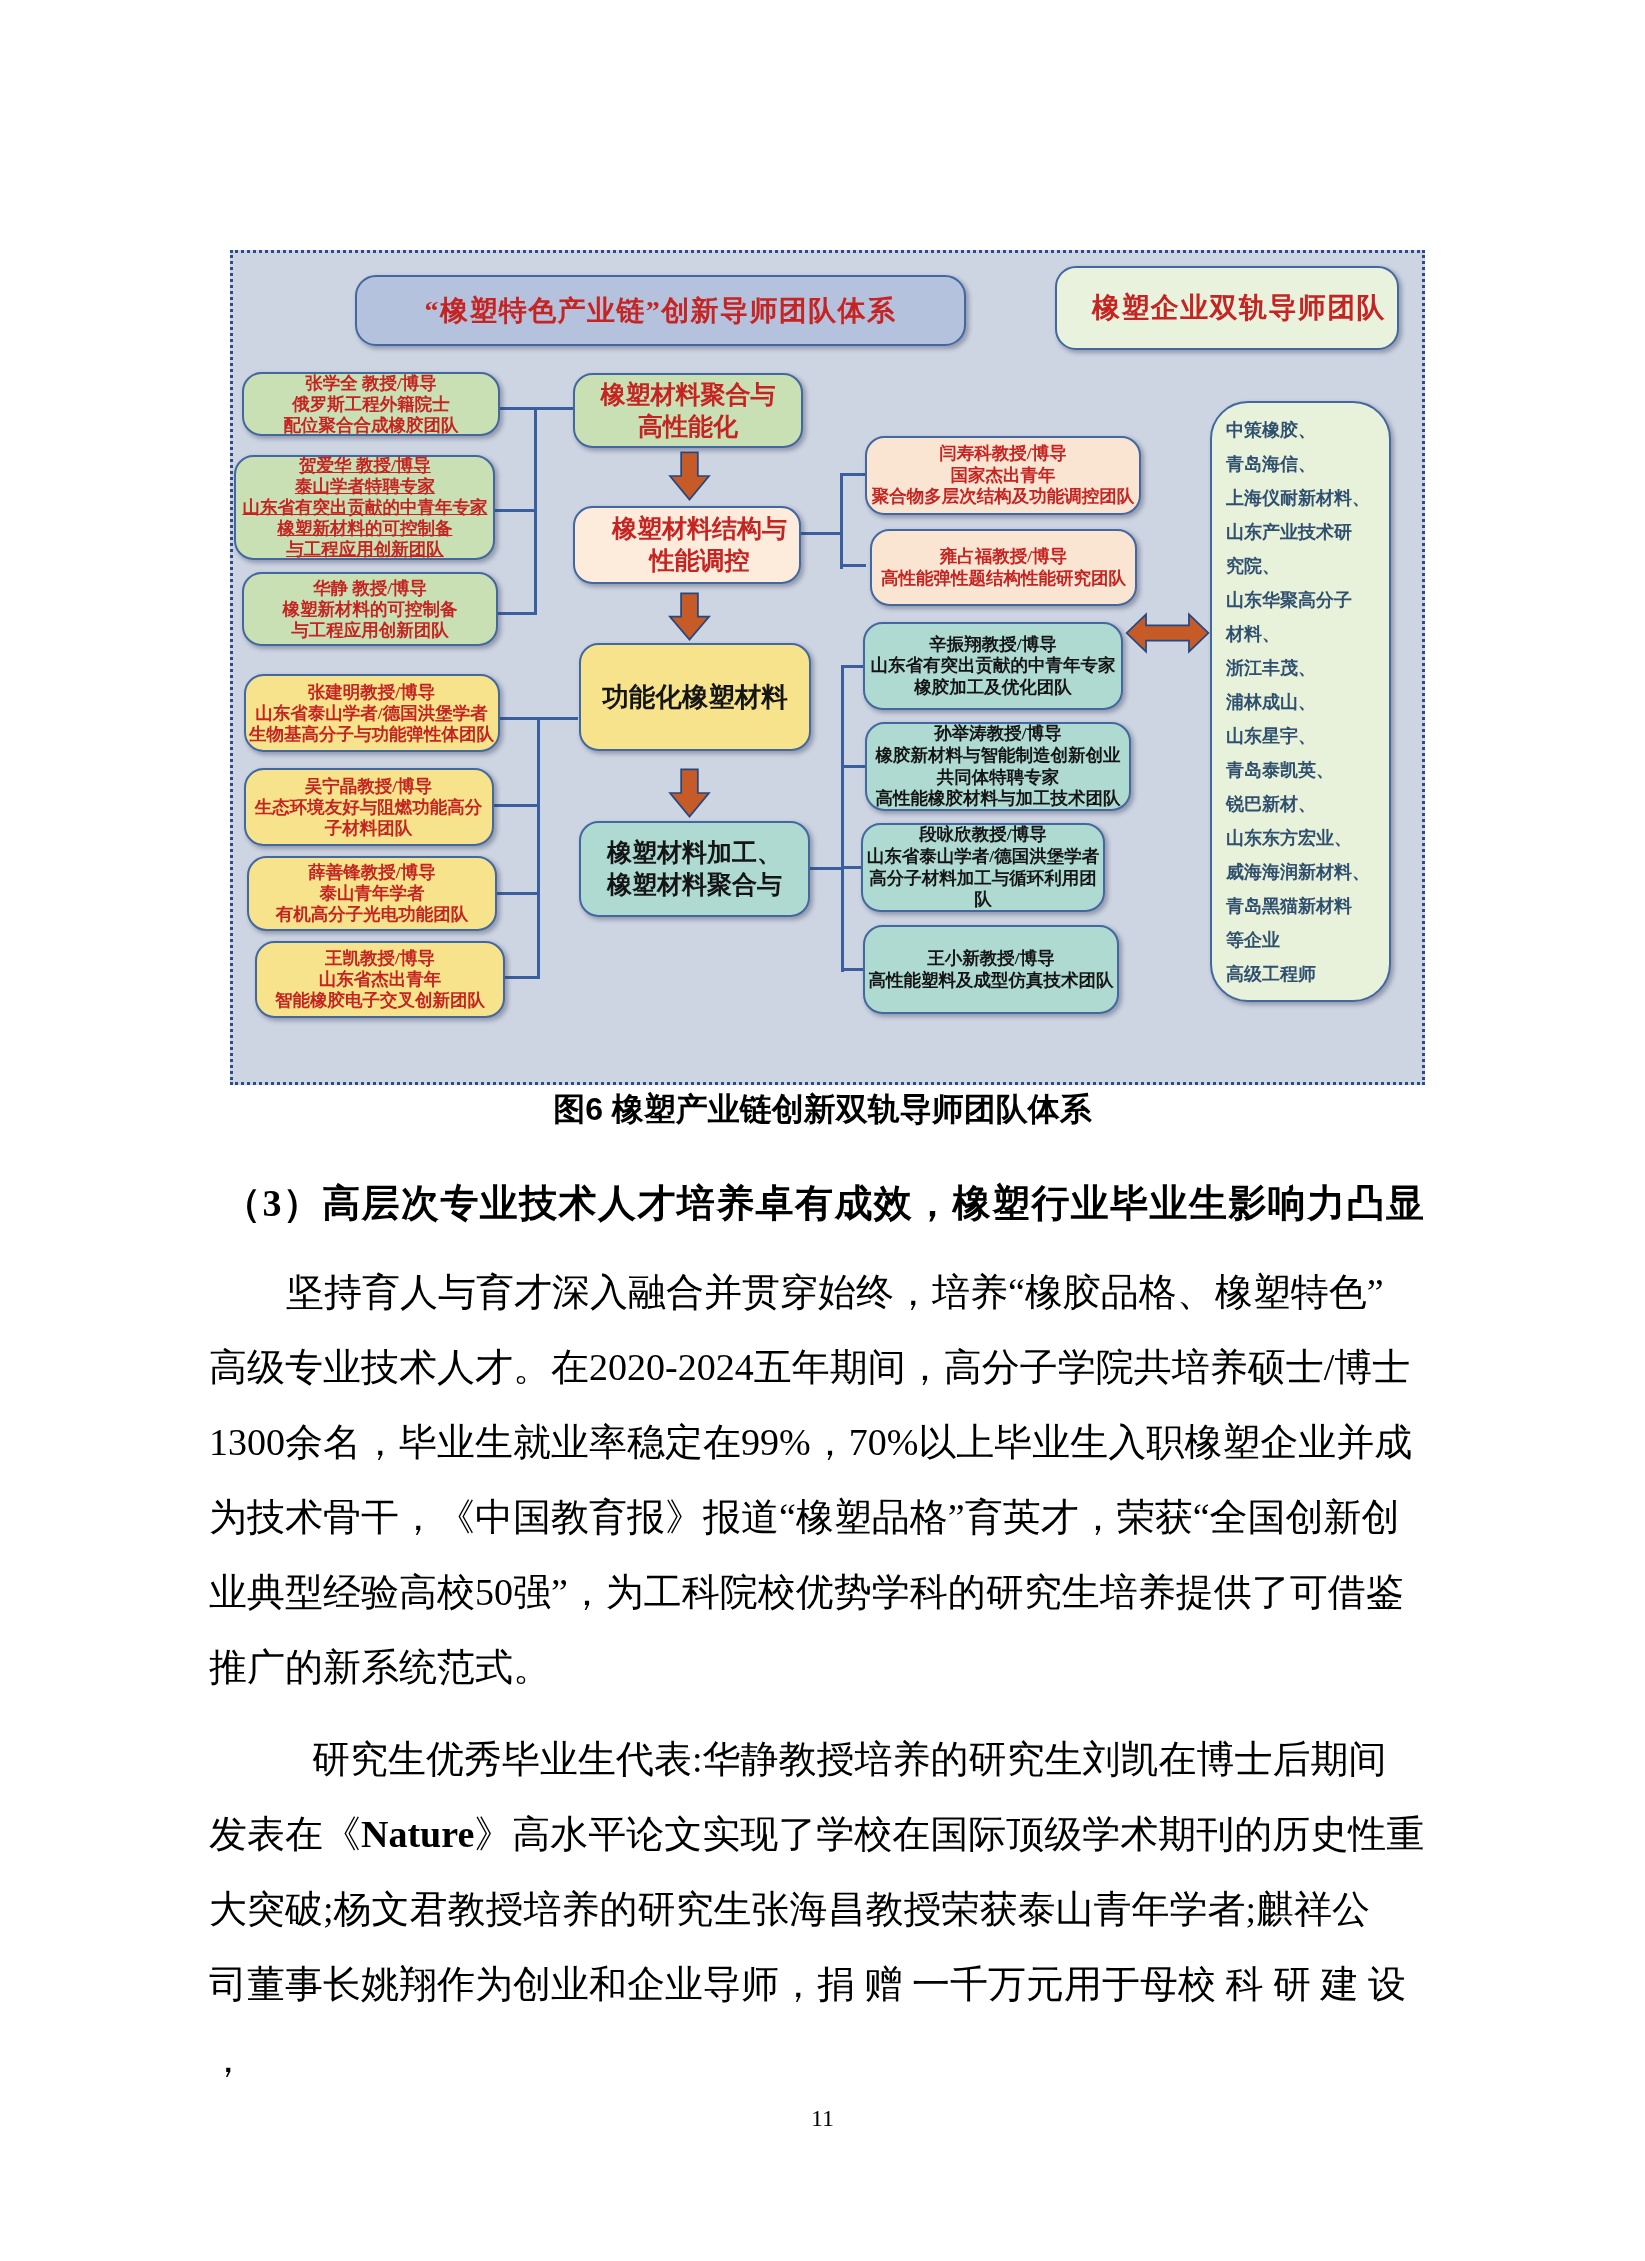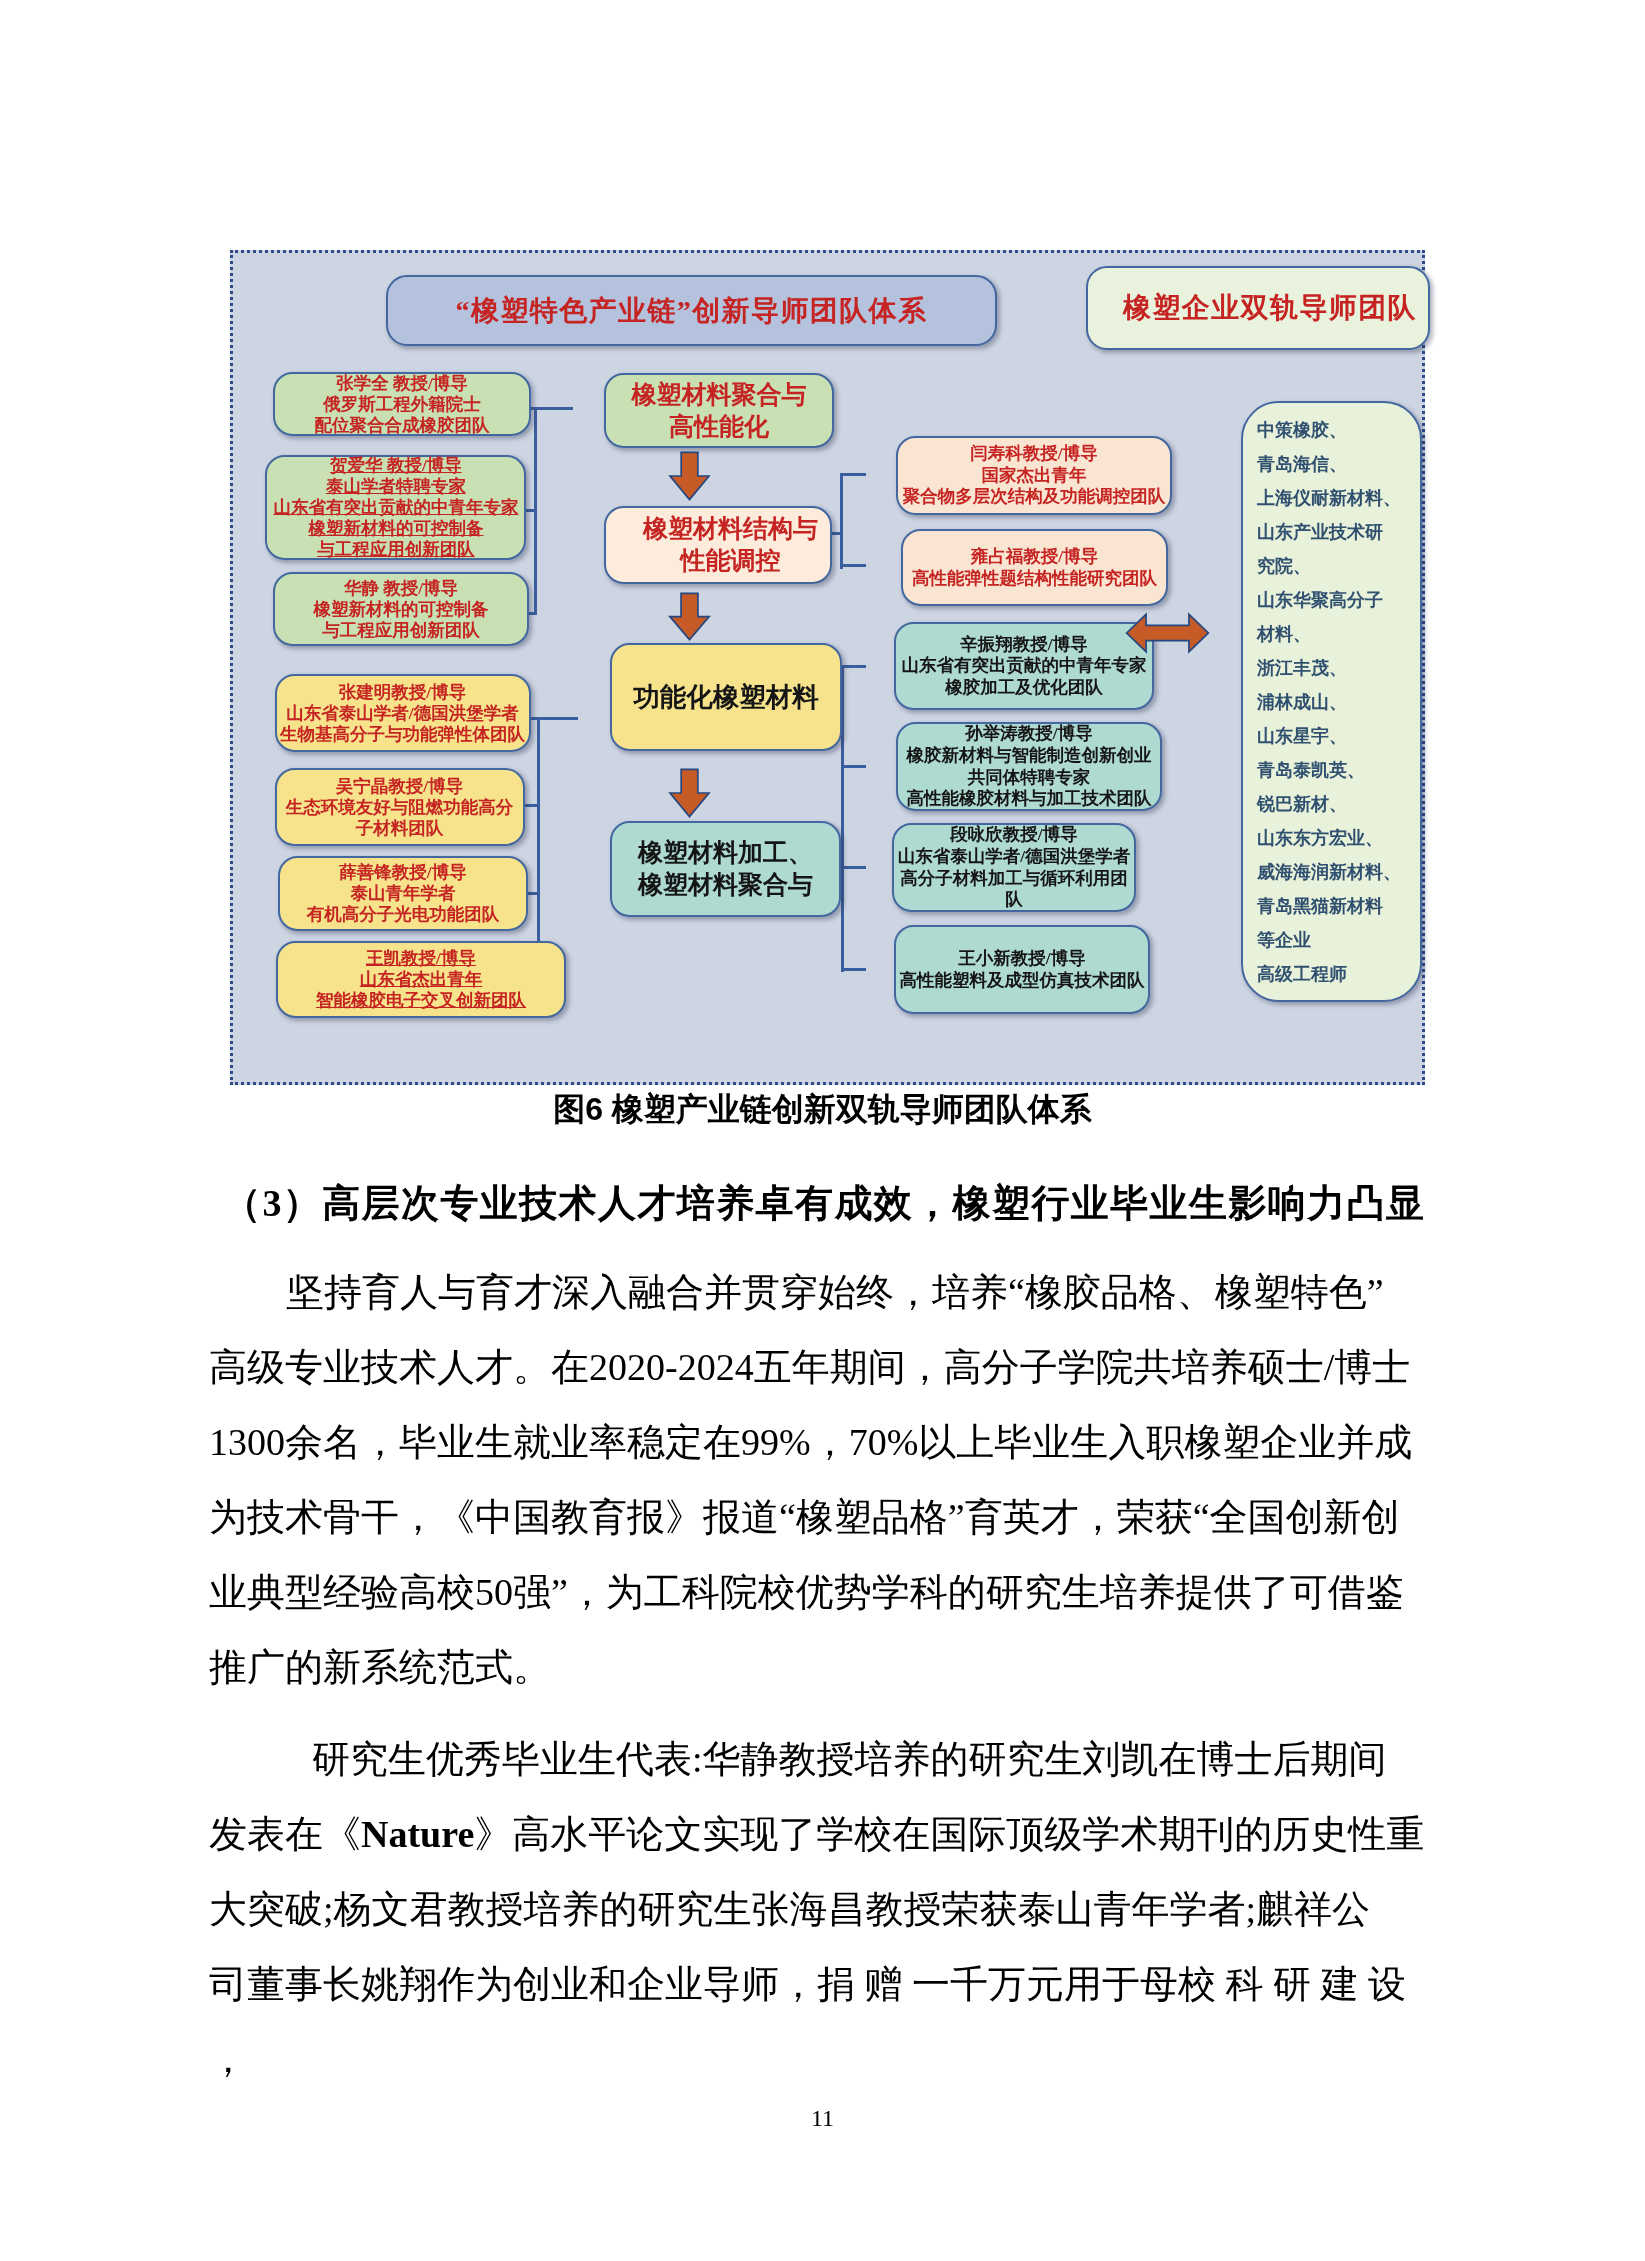--- a/index.html
+++ b/index.html
@@ -3,21 +3,21 @@
 <meta charset="utf-8">
 <style>
   html,body{margin:0;padding:0;background:#ffffff;}
   .page{position:relative;width:1645px;height:2261px;background:#ffffff;overflow:hidden;
         font-family:"Liberation Serif","DejaVu Serif",serif;color:#000;}
   
   .figure{position:absolute;left:230px;top:250px;width:1195px;height:835px;
           box-sizing:border-box;border:3.5px dotted #2c4a8c;background:#cdd4e2;}
   .box{position:absolute;box-sizing:border-box;border:2.1px solid #4368a0;border-radius:19.5px;
        display:flex;align-items:center;justify-content:center;text-align:center;
-       white-space:pre-line;box-shadow:2.8px 2.8px 4.2px rgba(40,50,80,.35);margin-left:31px;}
+       white-space:pre-line;box-shadow:2.8px 2.8px 4.2px rgba(40,50,80,.35);}
   .red{color:#c52422;font-weight:bold;}
   .blk{color:#151515;font-weight:bold;}
   .title-box{font-size:28px;letter-spacing:1.4px;}
   .tl{background:#b4c2de;border-radius:21px;}
   .tr{background:#e9f2dc;border-radius:21px;}
   .gbox{background:#c9e0b4;font-size:17.5px;line-height:21px;}
   .ybox{background:#f6e38c;font-size:17.5px;line-height:21px;}
   .cbox{font-size:25px;line-height:32px;}
   .cgreen{background:#c9e0b4;}
   .cpink{background:#fdecdc;padding-left:25px;}
@@ -88,21 +88,21 @@
 
     <div class="box ybox red" style="left:10.5px;top:421px;width:256px;height:78px;">张建明教授/博导
 山东省泰山学者/德国洪堡学者
 生物基高分子与功能弹性体团队</div>
     <div class="box ybox red" style="left:10.5px;top:515px;width:250px;height:78px;">吴宁晶教授/博导
 生态环境友好与阻燃功能高分
 子材料团队</div>
     <div class="box ybox red" style="left:14px;top:603px;width:250px;height:75px;">薛善锋教授/博导
 泰山青年学者
 有机高分子光电功能团队</div>
-    <div class="box ybox red" style="left:12px;top:688px;width:290px;height:77px;text-decoration:underline;">王凯教授/博导
+    <div class="box ybox red" style="left:22px;top:688px;width:250px;height:77px;">王凯教授/博导
 山东省杰出青年
 智能橡胶电子交叉创新团队</div>
 
     <div class="box cbox cgreen red" style="left:340px;top:120px;width:230px;height:75px;">橡塑材料聚合与
 高性能化</div>
     <div class="box cbox cpink red" style="left:340px;top:253px;width:228px;height:78px;">橡塑材料结构与
 性能调控</div>
     <div class="box cbox cyellow blk" style="left:346px;top:390px;width:232px;height:108px;">功能化橡塑材料</div>
     <div class="box cbox cteal blk" style="left:346px;top:568px;width:231px;height:96px;">橡塑材料加工、
 橡塑材料聚合与</div>

